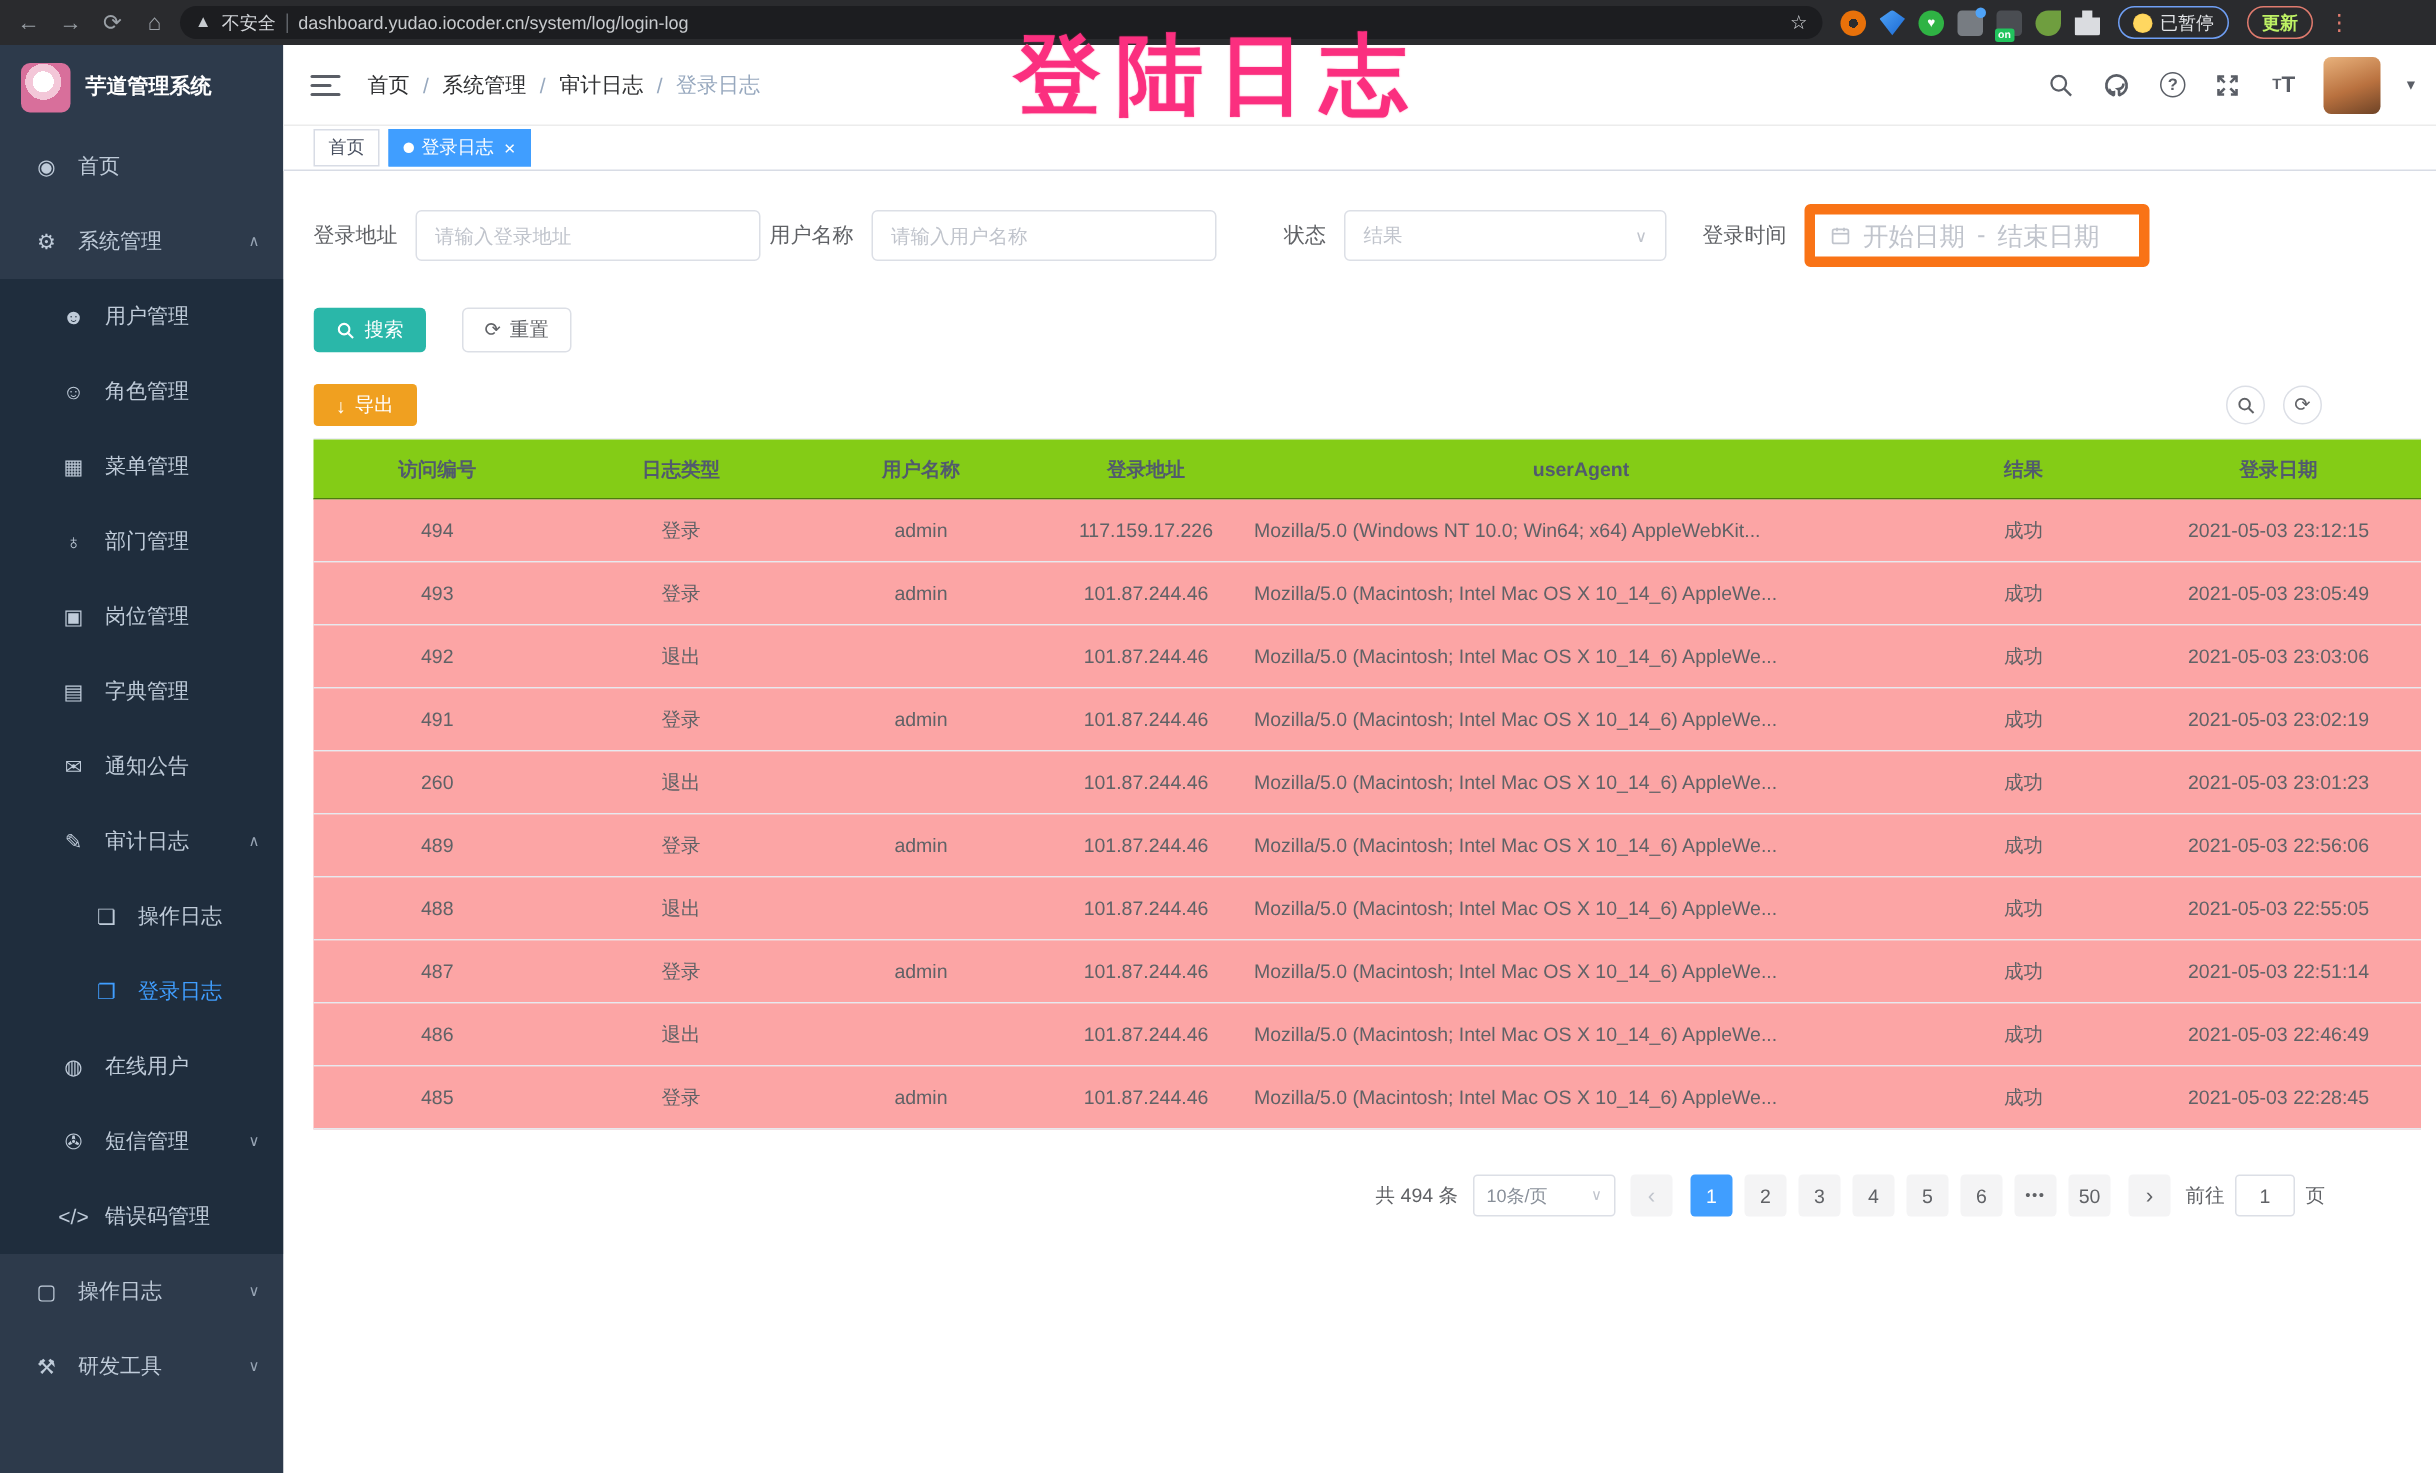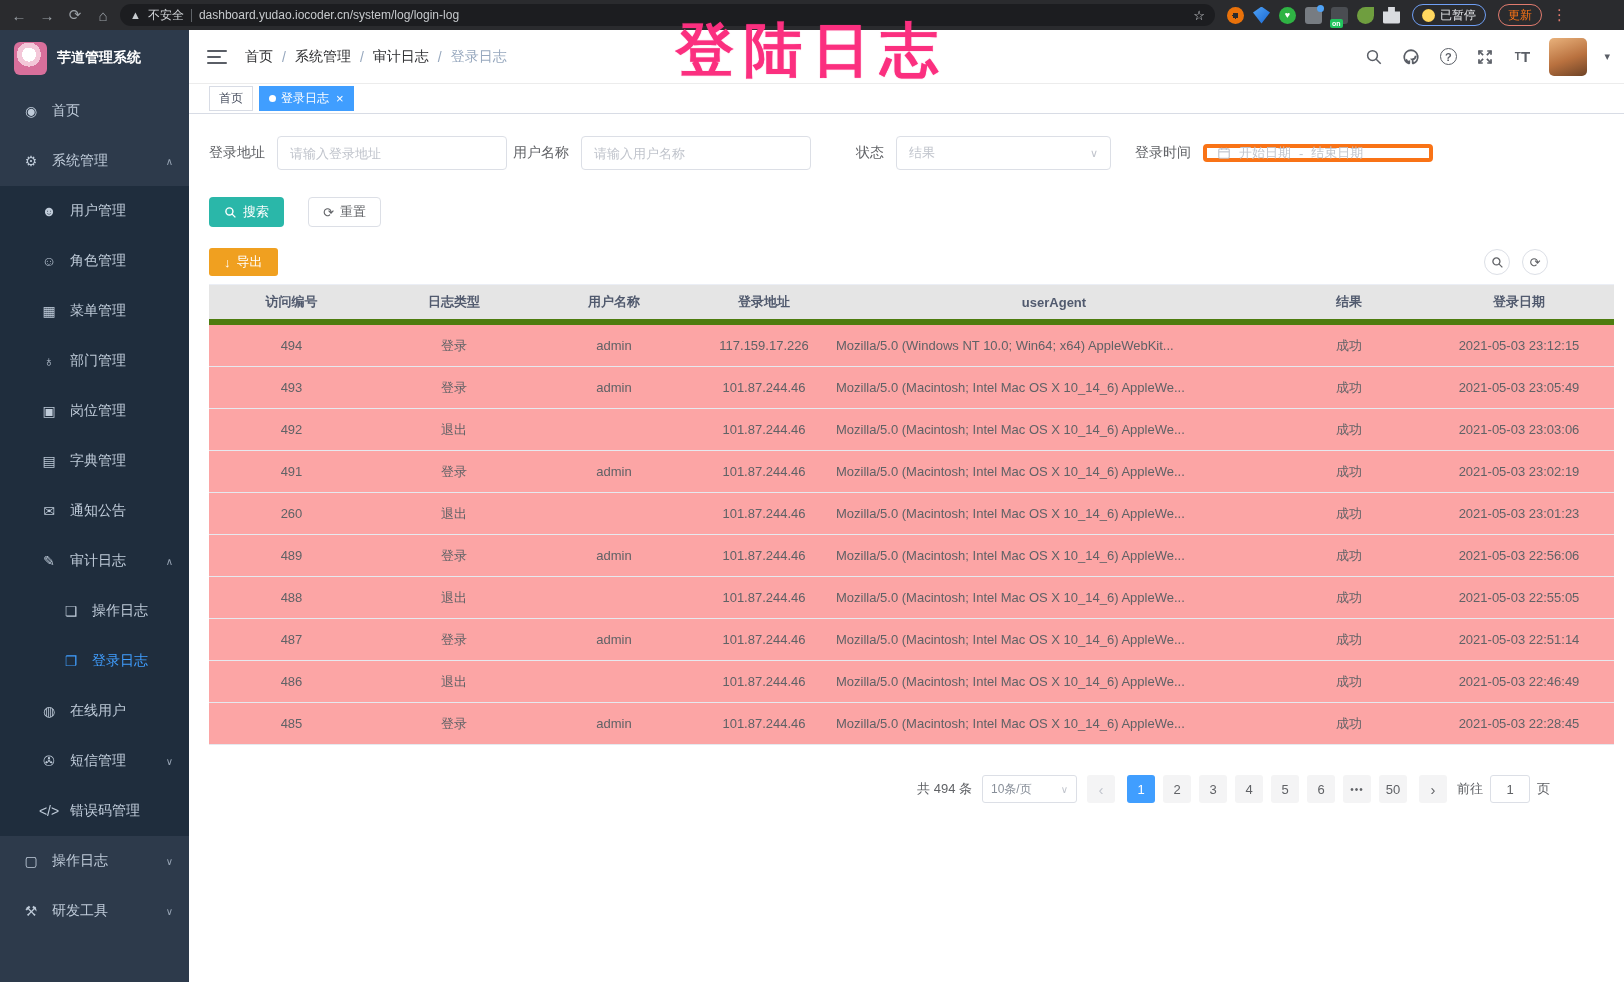--- a/index.html
+++ b/index.html
@@ -22,21 +22,21 @@
   .ext.heart{background:#2fb344;border-radius:50%;color:#fff;font-size:9px;display:flex;align-items:center;justify-content:center;}
   .ext.grid{background:#777c82;border-radius:3px;}
   .ext.grid::after{content:"";position:absolute;right:-2px;top:-2px;width:7px;height:7px;border-radius:50%;background:#4fa3f7;}
   .ext.list{background:#4a4d52;border-radius:3px;}
   .ext .onbadge{position:absolute;left:-1px;bottom:-4px;background:#21c45d;color:#fff;font-size:7px;line-height:9px;padding:0 2px;border-radius:2px;font-weight:bold;}
   .ext.leaf{background:#6f9e3f;border-radius:50% 0 50% 50%;}
   .ext.puzzle{background:#dadce0;clip-path:polygon(0 30%,30% 30%,30% 0,70% 0,70% 30%,100% 30%,100% 100%,0 100%);border-radius:2px;}
   .chip{height:22px;border-radius:11px;display:flex;align-items:center;gap:5px;padding:0 9px;font-size:12px;cursor:pointer;margin-left:6px;}
   .chip.paused{border:1px solid #6f9ff5;color:#e2e4e7;}
   .chip .emoji{width:13px;height:13px;border-radius:50%;background:radial-gradient(circle,#ffd760 60%,#e8a00a);}
-  .chip.update{border:1px solid #e07b6e;color:#f97316;}
+  .chip.update{border:1px solid #e07b6e;color:#bef264;font-weight:bold;}
   .kebab{color:#e07b6e;font-size:15px;margin-left:4px;cursor:pointer;}
 
   
   .annotation{position:absolute;left:676px;top:12px;font-size:58px;font-weight:bold;color:#fb2f7f;letter-spacing:10px;z-index:99;text-shadow:0 0 1px rgba(251,47,127,.7);}
 
   
   .sidebar{position:absolute;left:0;top:30px;width:189px;height:952px;background:#2d3a4b;overflow:hidden;}
   .logo{height:56px;display:flex;align-items:center;padding-left:14px;gap:10px;}
   .logo-img{width:33px;height:33px;border-radius:6px;background:radial-gradient(circle at 45% 38%,#fff 0 7px,#f3c7d8 7px 12px,#d86f9b 12px);flex:0 0 auto;}
   .logo-title{color:#fff;font-size:14px;font-weight:bold;}
@@ -73,40 +73,40 @@
   .tag .x{font-size:13px;line-height:1;margin-left:2px;}
 
   .content{padding:22px 10px 0 20px;}
   .filters{display:flex;align-items:center;}
   .fg{display:flex;align-items:center;}
   .fg label{font-size:14px;color:#606266;margin-right:12px;white-space:nowrap;}
   .inp{width:230px;height:34px;border:1px solid #dcdfe6;border-radius:4px;padding:0 12px;font-size:13px;color:#606266;outline:none;font-family:inherit;}
   .inp::placeholder{color:#c0c4cc;}
   .sel{width:215px;height:34px;border:1px solid #dcdfe6;border-radius:4px;padding:0 12px;font-size:13px;color:#c0c4cc;display:flex;align-items:center;cursor:pointer;}
   .sel .sc{margin-left:auto;color:#c0c4cc;font-size:11px;}
-  .dr{width:230px;height:18px;border:4px solid #f97316;border-radius:4px;display:flex;align-items:center;padding:0 10px;gap:8px;font-size:13px;color:#c0c4cc;cursor:pointer;}
+  .dr{width:230px;height:42px;border:7px solid #f97316;border-radius:4px;display:flex;align-items:center;padding:0 10px;gap:8px;font-size:17px;color:#c0c4cc;cursor:pointer;}
   .dr .cal svg{width:14px;height:14px;display:block;}
   .dr .dsep{color:#c0c4cc;}
   .g2{margin-left:6px;} .g3{margin-left:45px;} .g4{margin-left:24px;}
 
   .btnrow{margin-top:27px;display:flex;gap:24px;}
   .btn{height:30px;border-radius:4px;font-size:13px;display:inline-flex;align-items:center;gap:6px;padding:0 14px;cursor:pointer;border:1px solid transparent;font-family:inherit;}
   .btn.search{background:#2ab7a9;color:#fff;}
   .btn.reset{background:#fff;border-color:#dcdfe6;color:#606266;}
   .btn.export{background:#f0a020;color:#fff;height:28px;border-radius:3px;}
   .btn svg{width:13px;height:13px;}
 
   .toolbar{margin-top:21px;display:flex;align-items:center;}
   .circles{margin-left:auto;margin-right:66px;display:flex;gap:12px;}
   .cbtn{width:26px;height:26px;border:1px solid #dcdfe6;border-radius:50%;display:flex;align-items:center;justify-content:center;color:#606266;font-size:13px;cursor:pointer;background:#fff;}
   .cbtn svg{width:13px;height:13px;}
 
   .table{margin-top:8px;width:1405px;border-top:1px solid #ebeef5;}
   .t-row{display:grid;grid-template-columns:165px 160px 160px 140px minmax(0,1fr) 150px 190px;align-items:center;border-bottom:1px solid #e6e9ef;}
-  .t-head{background:#e5e5e5;height:40px;border-bottom:6px solid #4d7c0f;}
+  .t-head{background:#84cc16;height:40px;border-bottom:1px solid #4d7c0f;}
   .t-head .t-cell{font-weight:bold;color:#515a6e;}
   .t-body .t-row{height:42px;background:#fca5a5;}
   .t-cell{font-size:13px;color:#606266;text-align:center;white-space:nowrap;overflow:hidden;text-overflow:ellipsis;padding:0 4px;}
   .t-body .t-cell.c4{text-align:left;padding-left:2px;}
 
   .pager{margin-top:30px;display:flex;align-items:center;justify-content:flex-end;padding-right:64px;font-size:13px;color:#606266;gap:10px;}
   .psel{width:95px;height:28px;border:1px solid #dcdfe6;border-radius:3px;display:flex;align-items:center;padding:0 8px;font-size:12px;color:#888f99;cursor:pointer;}
   .psel .sc{margin-left:auto;color:#c0c4cc;font-size:10px;}
   .plist{display:flex;align-items:center;gap:8px;margin:0 2px;}
   .pbtn{min-width:28px;height:28px;background:#f4f4f5;border-radius:3px;display:flex;align-items:center;justify-content:center;font-size:13px;color:#606266;cursor:pointer;padding:0 6px;}

